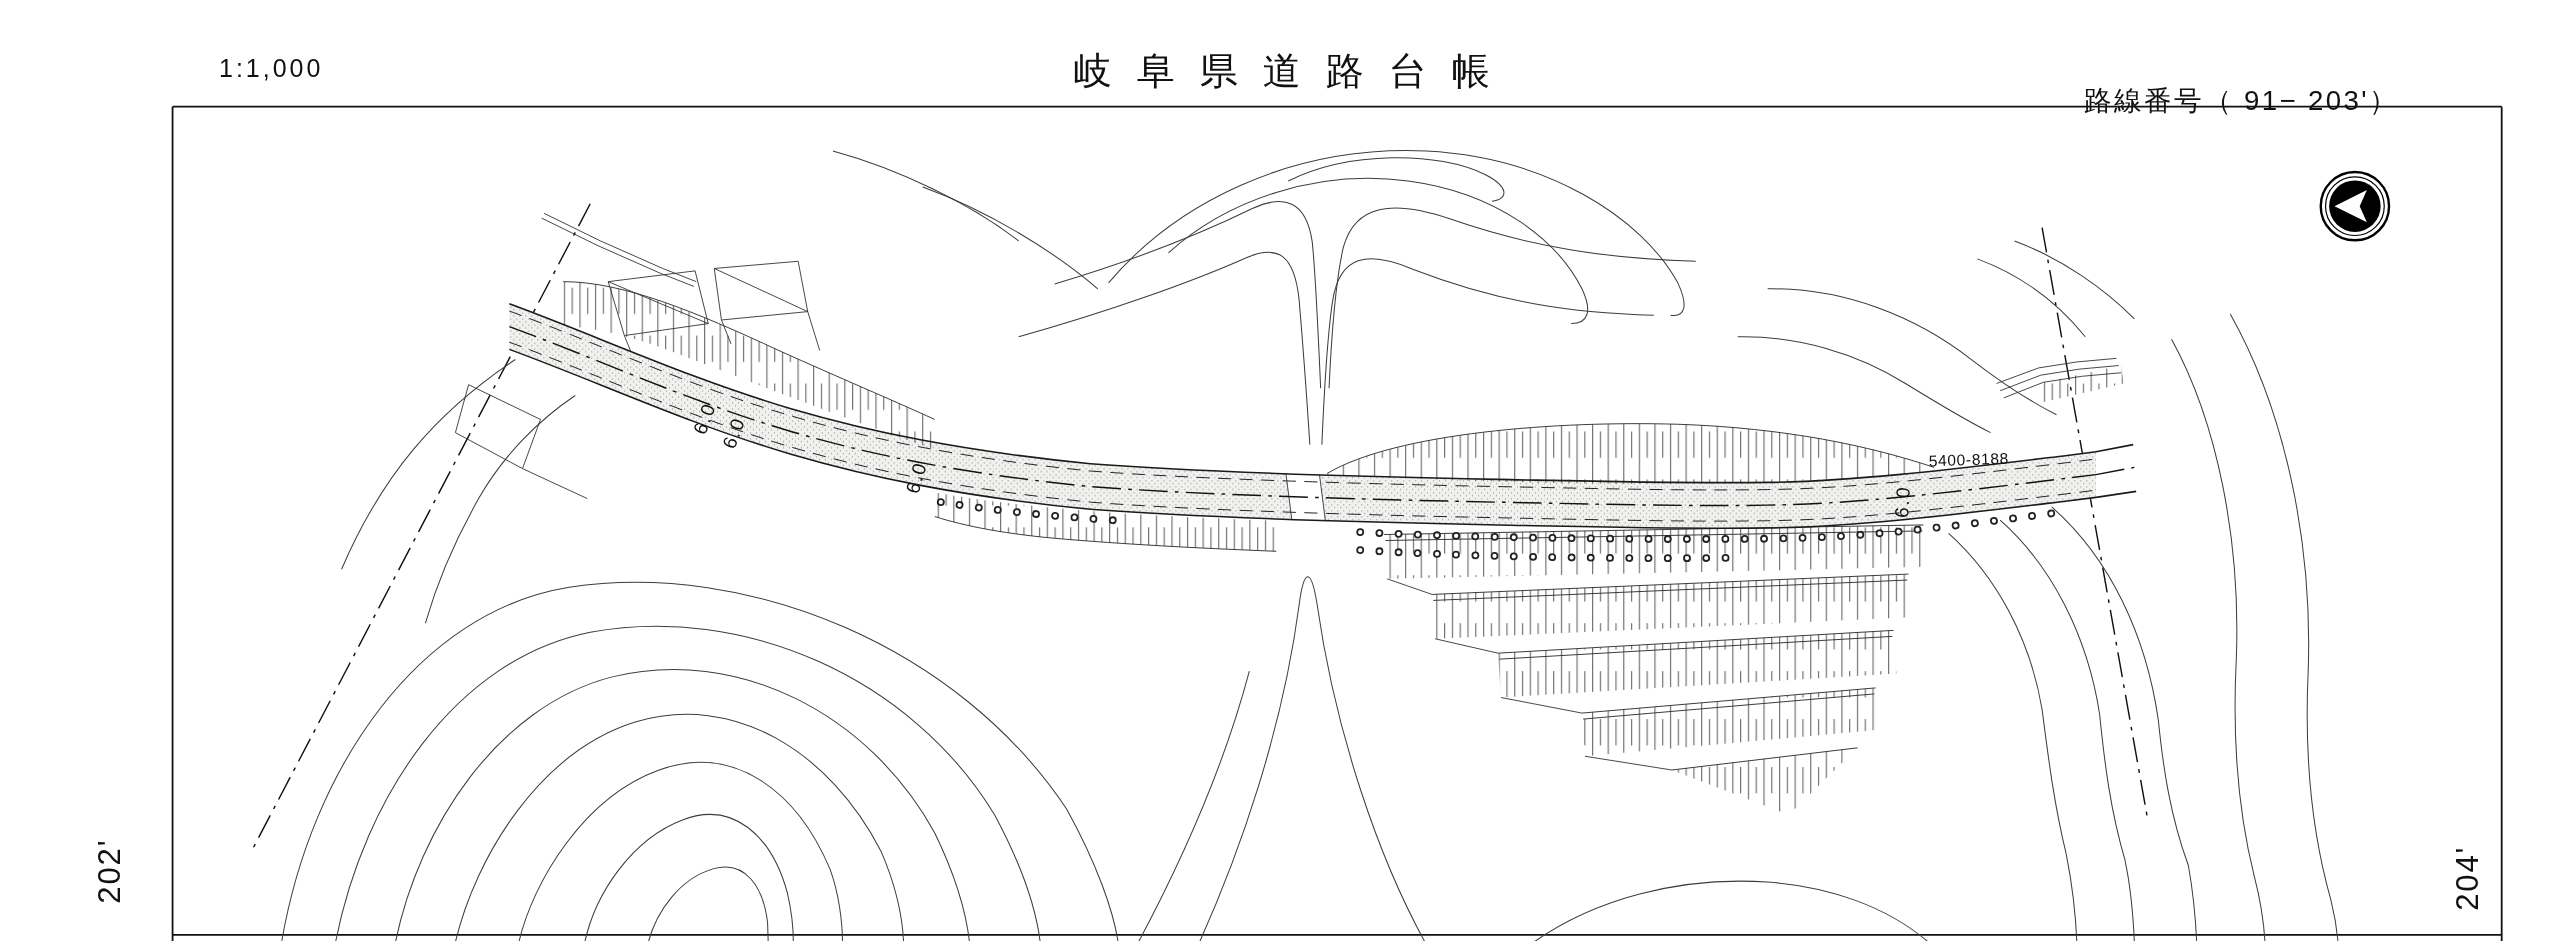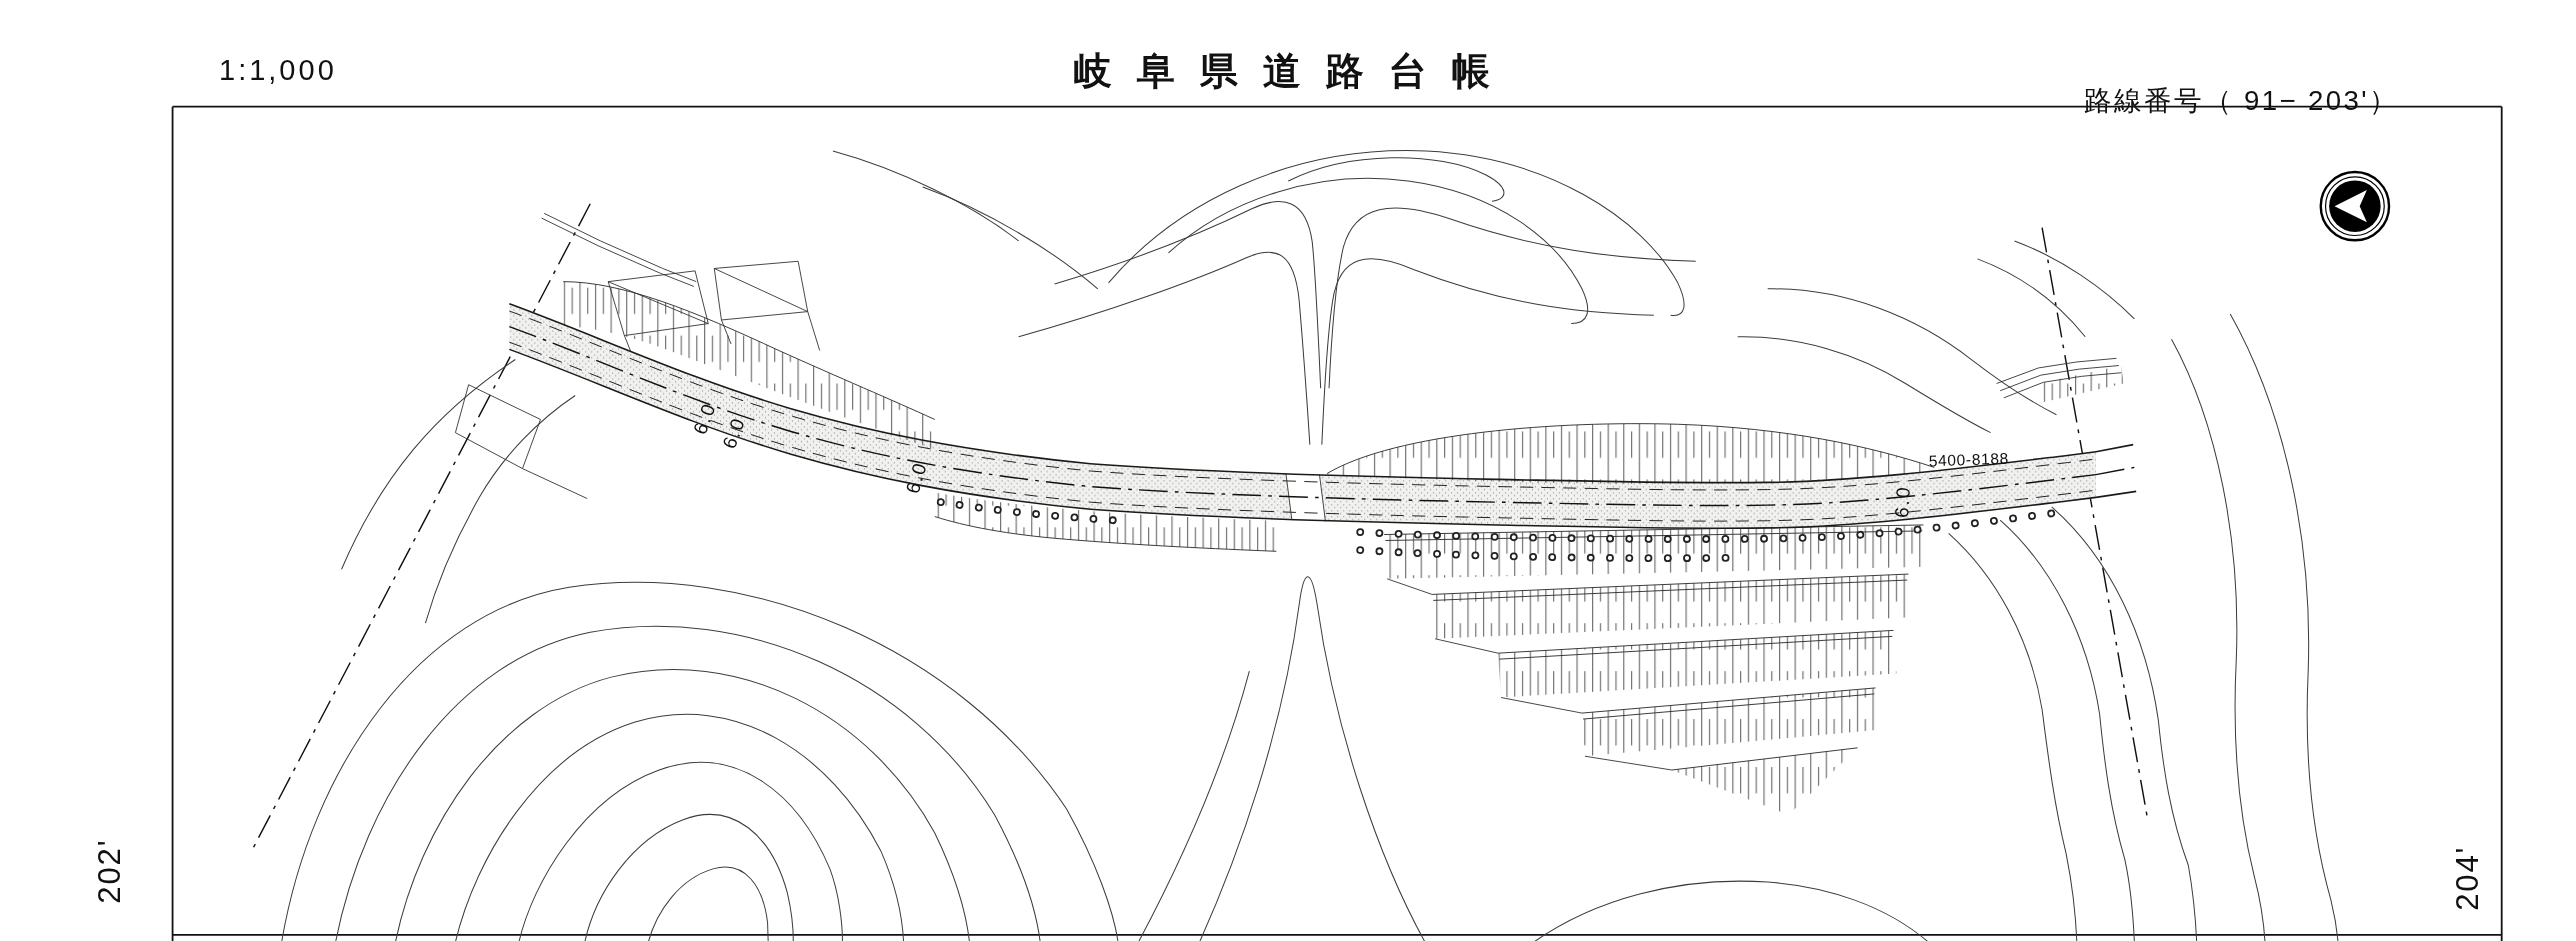--- a/index.html
+++ b/index.html
@@ -2,22 +2,22 @@
 <html style="font-size:9.6px"><head>
 <meta charset="utf-8">
 <style>
   html,body{margin:0;padding:0;}
   body{
     width:2576px;height:942px;position:relative;overflow:hidden;
     background:#ffffff;color:#111;
     font-family:"Liberation Sans","DejaVu Sans",sans-serif;
   }
   .hdr{position:absolute;white-space:nowrap;}
-  #scale-label{left:219px;top:54px;font-size:29px;letter-spacing:3px;}
-  #map-title{left:50%;top:46px;transform:translateX(-50%);font-size:38px;font-weight:bold;letter-spacing:25px;text-indent:12.6px;}
+  #scale-label{left:219px;top:54px;font-size:25px;letter-spacing:3px;}
+  #map-title{left:50%;top:46px;transform:translateX(-50%);font-size:38px;font-weight:normal;letter-spacing:25px;text-indent:12.6px;}
   #route-label{left:2084px;top:58px;font-size:27.6px;letter-spacing:2.4px;margin-top:24px;}
   #map-svg{position:absolute;left:0;top:0;}
 
   .frame{stroke:#111;stroke-width:3;fill:none;}
   .bnd{stroke:#111;stroke-width:2.4;fill:none;stroke-dasharray:42 12 6 12;}
   .ct{stroke:#3c3c3c;stroke-width:1.7;fill:none;}
   .tl{stroke:#333;stroke-width:1.5;fill:none;}
   .edge{stroke:#1a1a1a;stroke-width:2.6;fill:none;}
   .shld{stroke:#1a1a1a;stroke-width:1.6;fill:none;stroke-dasharray:22 14;}
   .cl{stroke:#111;stroke-width:2.4;fill:none;stroke-dasharray:48 12 6 12;}

